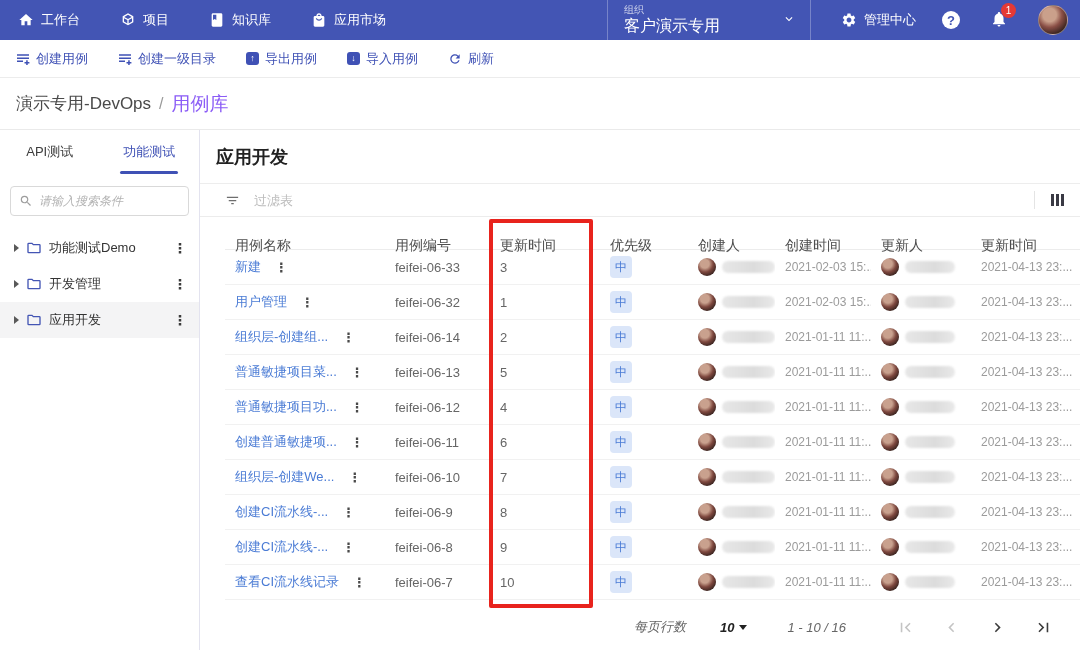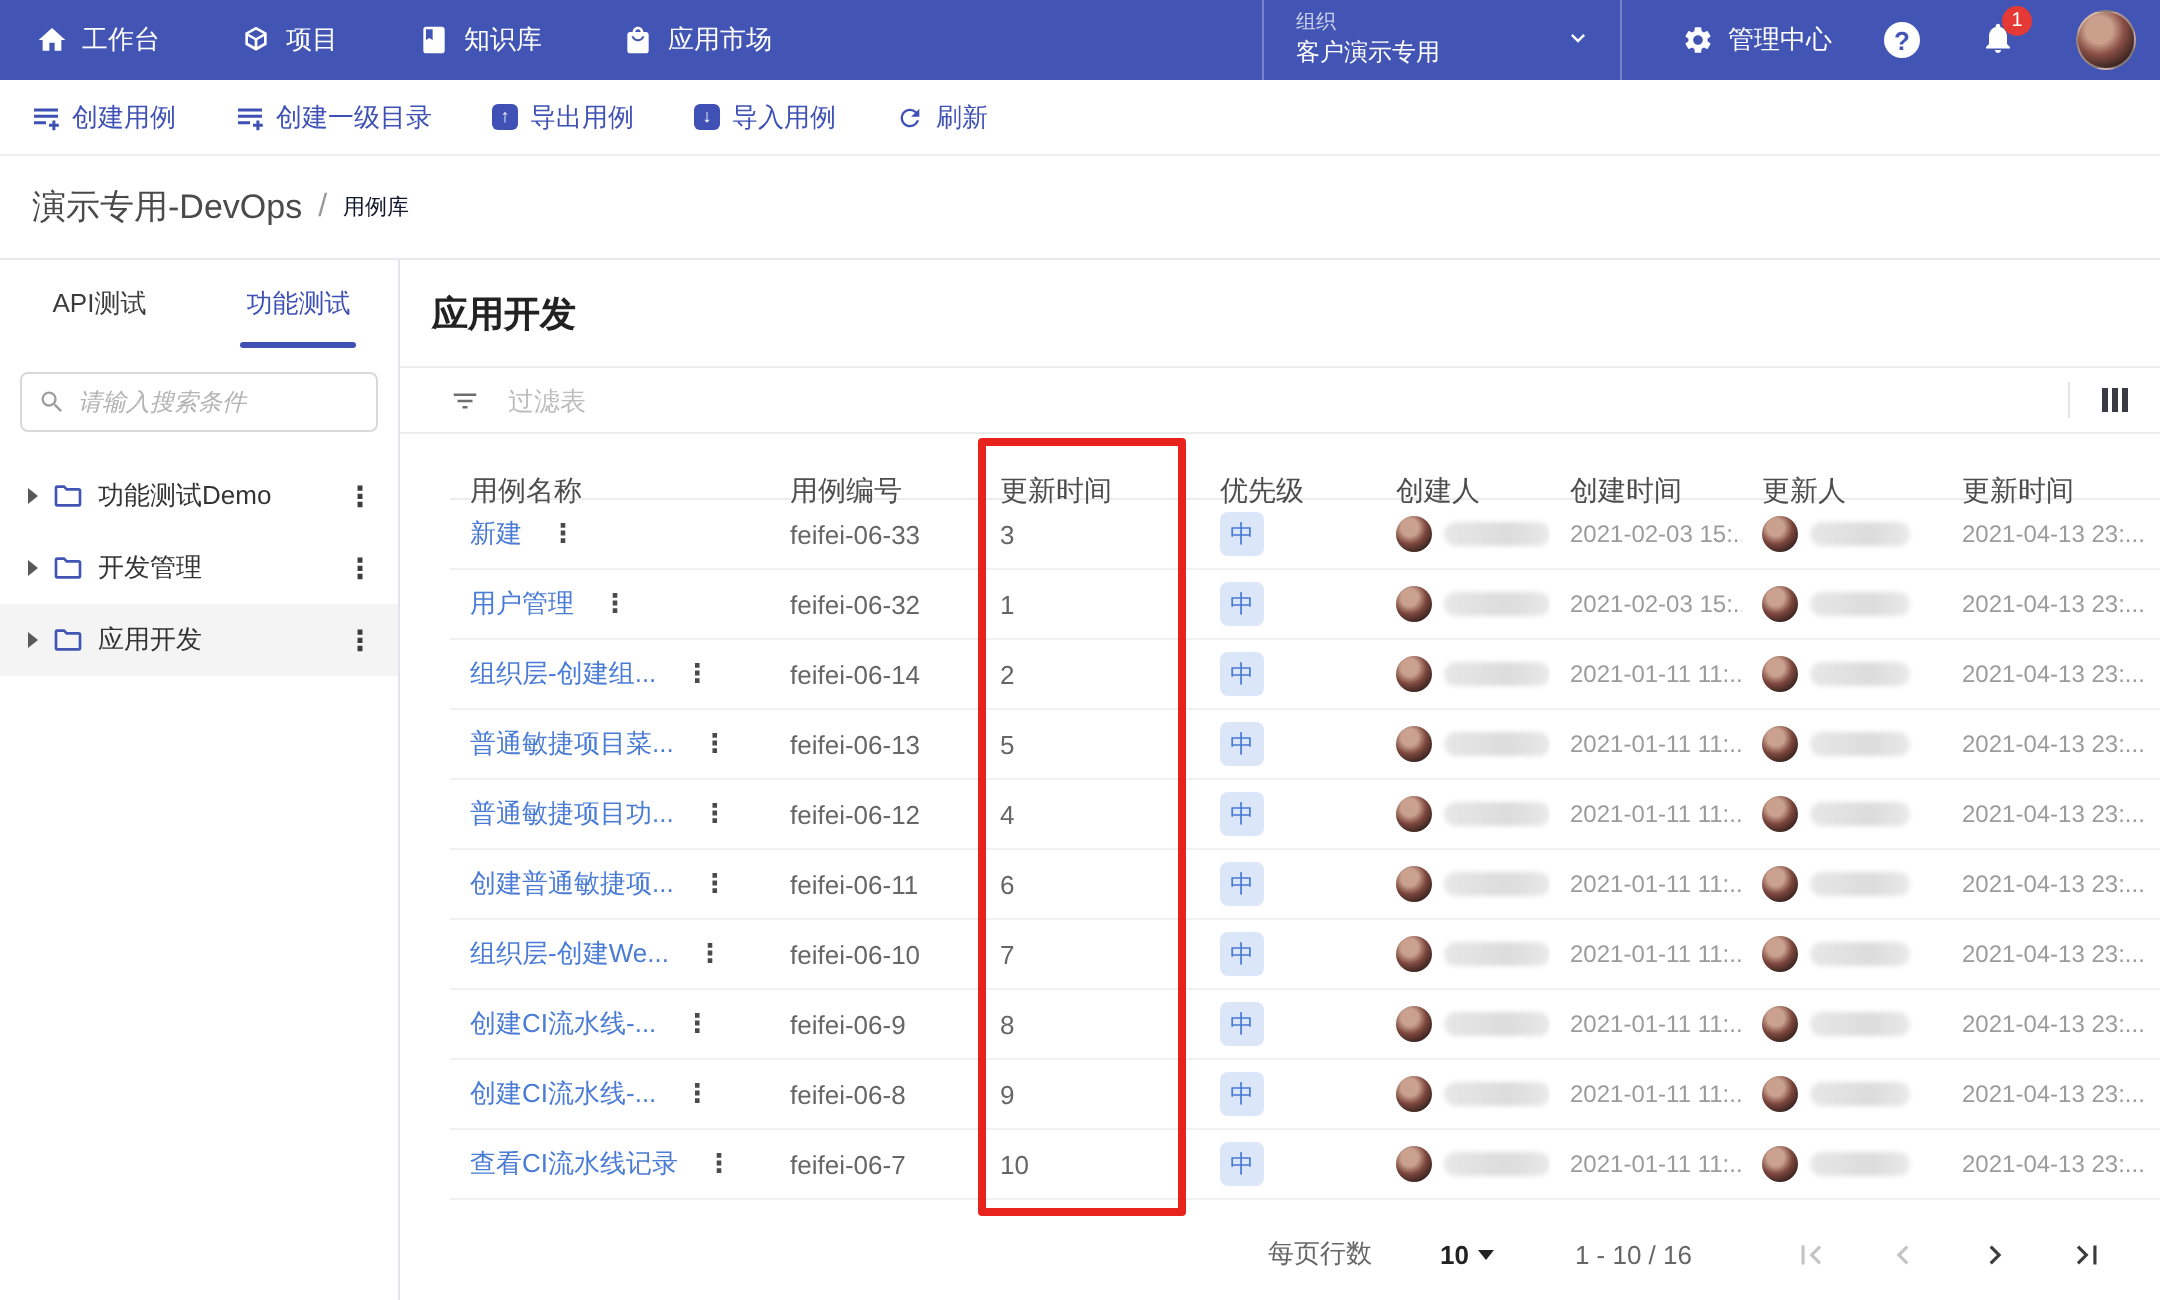--- a/index.html
+++ b/index.html
@@ -9,21 +9,21 @@
   
   .topnav { height:40px; background:#4355b4; display:flex; align-items:center; color:#fff; }
   .nav-left { display:flex; align-items:center; padding-left:18px; gap:40px; }
   .nav-item { display:flex; align-items:center; gap:7px; cursor:pointer; font-size:13px; }
   .nav-item svg { width:16px; height:16px; fill:#fff; }
   .nav-right { margin-left:auto; display:flex; align-items:center; height:100%; }
   .org-block { display:flex; align-items:center; height:100%; padding:0 14px 0 16px;
     border-left:1px solid rgba(255,255,255,.28); border-right:1px solid rgba(255,255,255,.28); min-width:175px;gap:36px; }
   .org-texts { display:flex; flex-direction:column; line-height:1.25; }
   .org-label { font-size:10px; color:rgba(255,255,255,.72); }
-  .org-value { font-size:12px; }
+  .org-value { font-size:16px; }
   .org-chevron { margin-left:auto; padding-left:26px; }
   .org-chevron svg { width:14px; height:14px; fill:#fff; }
   .admin { display:flex; align-items:center; gap:7px; padding:0 26px 0 30px; cursor:pointer; }
   .admin svg { width:16px; height:16px; fill:#fff; }
   .help-circle { width:18px; height:18px; border-radius:50%; background:#fff; color:#4355b4;
     font-weight:bold; font-size:13px; display:flex; align-items:center; justify-content:center; margin-right:30px; cursor:pointer; }
   .bell-wrap { position:relative; margin-right:30px; cursor:pointer; }
   .bell-wrap svg { width:18px; height:18px; fill:#fff; }
   .badge { position:absolute; top:-7px; right:-8px; min-width:15px; height:15px; border-radius:8px;
     background:#e53935; color:#fff; font-size:10px; display:flex; align-items:center; justify-content:center; padding:0 3px; }
@@ -34,21 +34,21 @@
   .toolbar { height:38px; display:flex; align-items:center; gap:30px; padding-left:16px; border-bottom:1px solid #ececec; }
   .tbtn { display:flex; align-items:center; gap:6px; color:#3f51b5; font-size:13px; cursor:pointer; }
   .tbtn svg { width:14px; height:14px; fill:#3f51b5; }
   .sq-icon { width:13px; height:13px; background:#3f51b5; border-radius:3px; color:#fff; font-size:9px;
     display:flex; align-items:center; justify-content:center; line-height:1; }
 
   
   .crumbbar { height:52px; display:flex; align-items:center; padding-left:16px; border-bottom:1px solid #eaeaea; }
   .crumb-parent { font-size:17px; color:#4a4a4a; cursor:pointer; }
   .crumb-sep { font-size:16px; color:#9a9a9a; margin:0 8px; }
-  .crumb-current { font-size:11px; color:#0f172a; font-weight:500;font-family:Liberation Serif, serif; }
+  .crumb-current { font-size:19px; color:#8b5cf6; font-weight:500;font-family:Liberation Serif, serif; }
 
   
   .content { display:flex; height:520px; }
   .sidebar { width:200px; border-right:1px solid #e3e3ef; display:flex; flex-direction:column; }
   .tabs { display:flex; height:44px; }
   .tab { flex:1; display:flex; align-items:center; justify-content:center; font-size:13px; color:#3c3c3c; cursor:pointer; position:relative; }
   .tab.active { color:#3f51b5; }
   .tab.active::after { content:""; position:absolute; bottom:0; left:50%; transform:translateX(-50%);
     width:58px; height:3px; border-radius:2px; background:#3f51b5; }
   .searchbox { margin:12px 10px 10px; height:30px; border:1px solid #d9d9d9; border-radius:4px;
@@ -88,21 +88,21 @@
   .code-cell, .custom-cell { color:#666; font-size:13px; }
   .prio-badge { display:inline-flex; align-items:center; justify-content:center; width:22px; height:22px;
     background:#dbe6f9; color:#4a7bd5; border-radius:4px; font-size:12px; cursor:default; }
   .person-cell { display:flex; align-items:center; gap:6px; }
   .avatar-sm { width:18px; height:18px; border-radius:50%; flex:none;
     background:radial-gradient(circle at 38% 32%, #c9a18e 0 26%, #7d473e 50%, #32201c 80%); }
   .redacted { height:12px; border-radius:6px; background:linear-gradient(90deg,#e7e7e7,#dcdcdc 60%,#e9e9e9); filter:blur(1.2px); }
   .w1 { width:58px; } .w2 { width:50px; }
   .time-cell { color:#9b9b9b; font-size:12px; }
 
-  .pagefoot { margin-top:auto; height:46px; display:flex; align-items:center; justify-content:flex-end; padding-right:22px; gap:16px; }
+  .pagefoot { margin-top:auto; height:46px; display:flex; align-items:center; justify-content:flex-end; padding-right:22px; gap:16px;font-style:italic; }
   .rpp-label { color:#666; font-size:13px; margin-right:18px; }
   .rpp-select { display:flex; align-items:center; gap:5px; color:#222; font-weight:bold; font-size:13px; cursor:pointer; margin-right:24px; }
   .rpp-caret { width:0; height:0; border-top:5px solid #222; border-left:4px solid transparent; border-right:4px solid transparent; margin-top:1px; }
   .range { color:#666; font-size:13px; margin-right:28px; }
   .pgbtn { width:30px; height:30px; display:flex; align-items:center; justify-content:center; cursor:pointer; }
   .pgbtn svg { width:19px; height:19px; }
   .pgbtn.disabled svg { fill:#c4c4c4; }
   .pgbtn.enabled svg { fill:#3c3c3c; }
 
   

